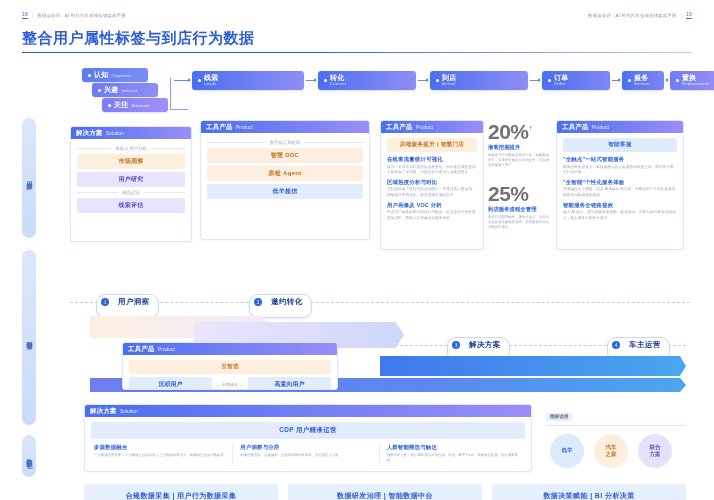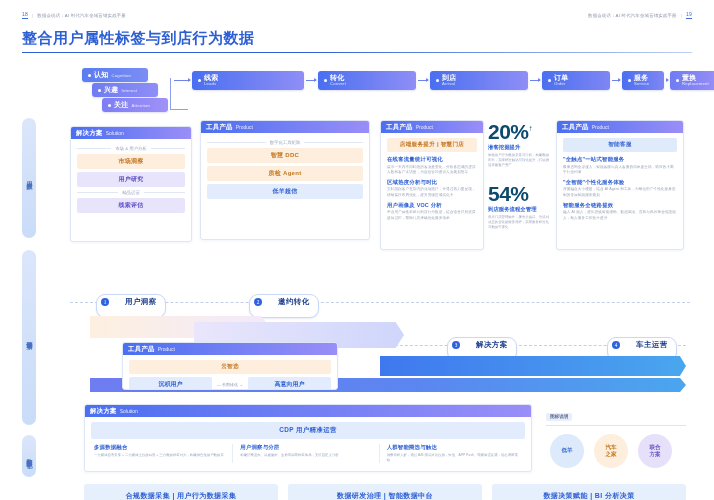--- a/index.html
+++ b/index.html
@@ -132,31 +132,31 @@
   }
   .banner-pill {
     background: #fdeedd; color: #c4761f; font-size: 5.6px; font-weight: bold;
     text-align: center; padding: 3px 0; border-radius: 2px; letter-spacing: .3px;
   }
   .banner-pill.bl { background: #dfeaFB; color: #3566cf; }
 
   
   .stats { position: absolute; left: 444px; top: 62px; width: 64px; }
   .stat-num {
-    font-size: 21px; font-weight: bold; color: #0c4a6e; line-height: .95;
+    font-size: 21px; font-weight: bold; color: #737373; line-height: .95;
     letter-spacing: -.5px;
   }
   .stat-num .sup { font-size: 8px; vertical-align: super; }
   .stat-label { font-size: 5.4px; font-weight: bold; color: #2d5fd4; margin-top: 2px; }
   .stat-desc { font-size: 3.4px; color: #9aa4bd; line-height: 1.45; margin-top: 2px; }
   .stat-2 { margin-top: 16px; }
 
   
   .badge {
-    position: absolute; display: flex; align-items: center; gap: 16px;
+    position: absolute; display: flex; align-items: center; gap: 9px;
     background: #fff; border: .8px solid #c9d8f6; border-radius: 9px;
     padding: 2px 8px 10px 4px; box-shadow: 0 1px 2px rgba(70,100,190,.12); font-family: Liberation Serif, serif;
   }
   .badge .num {
     width: 8px; height: 8px; border-radius: 50%;
     background: #2d63de; color: #fff; font-size: 5.2px;
     display: flex; align-items: center; justify-content: center; flex: none;
   }
   .badge .bl { font-size: 7.5px; font-weight: bold; color: #1f3f8f; letter-spacing: .4px; }
   .b1 { left: 52px;  top: 234px; }
@@ -393,21 +393,21 @@
       </div>
     </div>
 
     <div class="stats">
       <div>
         <div class="stat-num"><span>20%</span><span class="sup">↑</span></div>
         <div class="stat-label">潜客挖掘提升</div>
         <div class="stat-desc">体验用户行为数据采集与分析，构建数据闭环，实现精准触达与转化提升，持续激活存量客户资产</div>
       </div>
       <div class="stat-2">
-        <div class="stat-num">54%</div>
+        <div class="stat-num">25%</div>
         <div class="stat-label">到店服务流程全管理</div>
         <div class="stat-desc">依托门店管理操作，覆盖从接待、洽谈到成交的全链路服务流程，实现服务标准化与数据可视化</div>
       </div>
     </div>
 
     <div class="card p-service">
       <div class="card-head">
         <span class="h-cn">工具产品</span>
         <span class="h-en">Product</span>
       </div>

